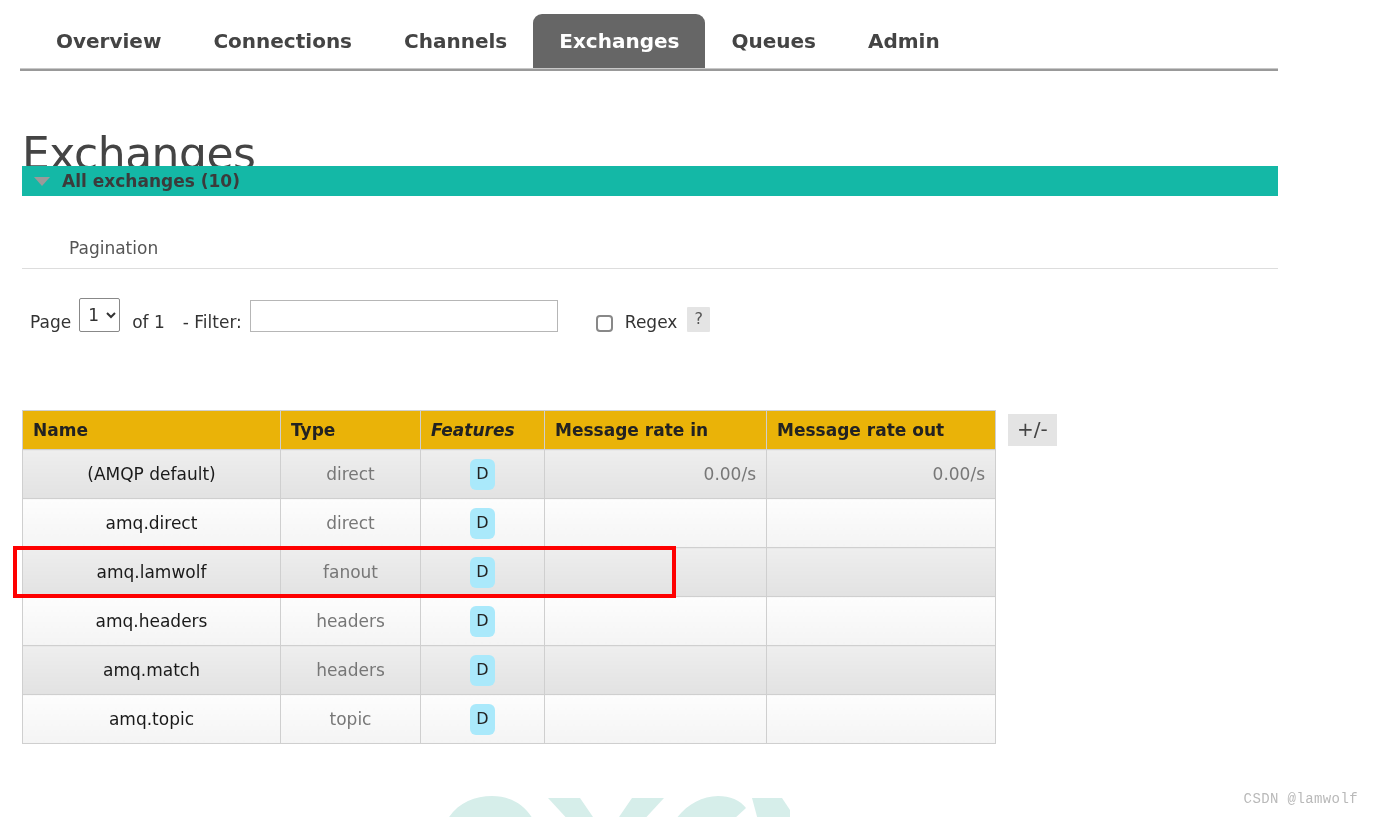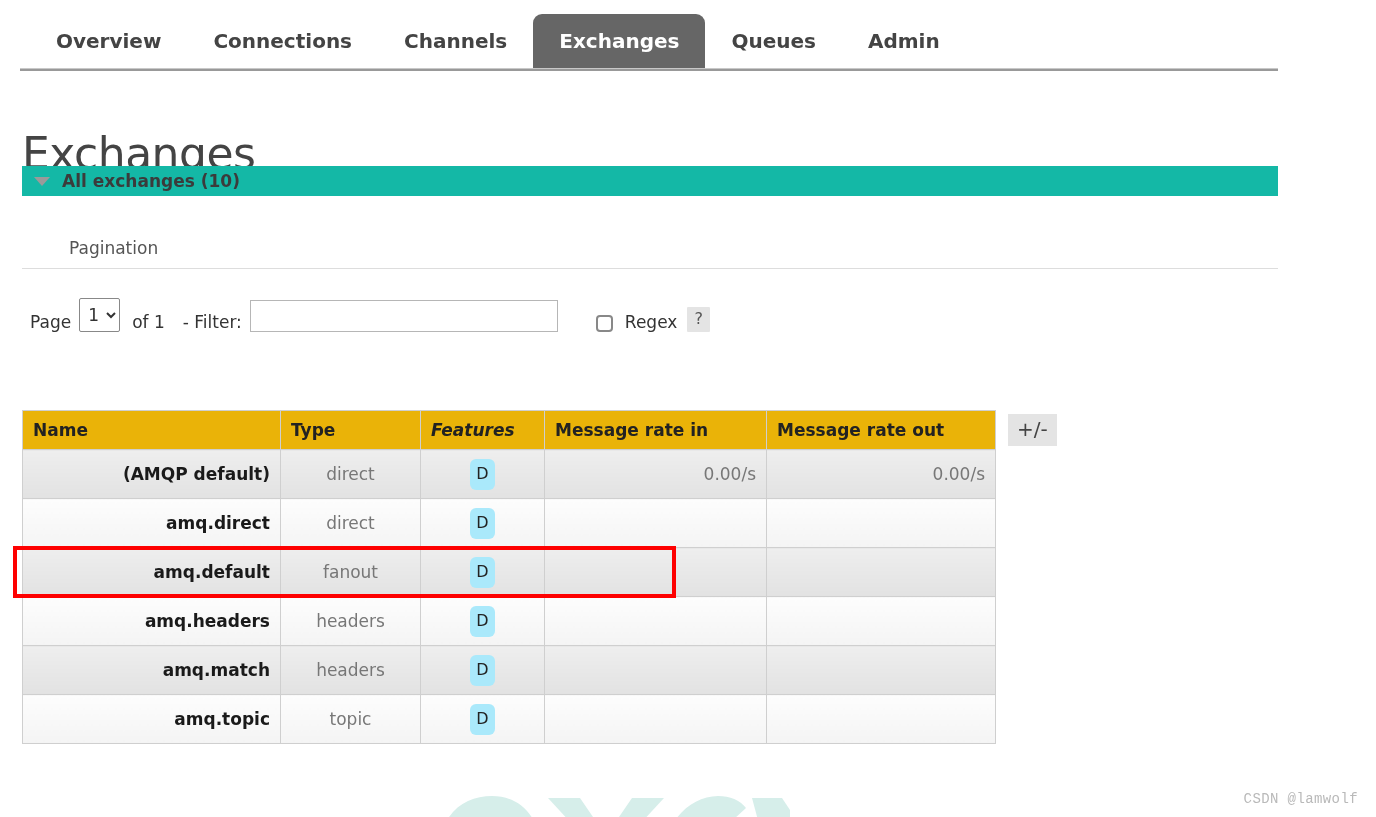--- a/index.html
+++ b/index.html
@@ -243,23 +243,23 @@
   th.col-rin    { width: 222px; text-align: right; }
   th.col-rout   { width: 229px; text-align: right; }
 
   #exchanges-table tbody tr:nth-child(odd) td {
     background: linear-gradient(to bottom, #eeeeee 0%, #e2e2e2 100%);
   }
   #exchanges-table tbody tr:nth-child(even) td {
     background: linear-gradient(to bottom, #fdfdfd 0%, #f4f4f4 100%);
   }
   td.cell-name {
-    font-weight: bold;
+    font-weight: normal;
     color: #1a1a1a;
-    text-align: right;
+    text-align: center;
   }
   td.cell-type {
     text-align: center;
     color: #777777;
   }
   td.cell-feat {
     text-align: center;
   }
   td.cell-rate {
     text-align: right;
@@ -384,21 +384,21 @@
         <td class="cell-rate">0.00/s</td>
       </tr>
       <tr>
         <td class="cell-name">amq.direct</td>
         <td class="cell-type">direct</td>
         <td class="cell-feat"><span class="feature-badge">D</span></td>
         <td class="cell-rate"></td>
         <td class="cell-rate"></td>
       </tr>
       <tr>
-        <td class="cell-name">amq.default</td>
+        <td class="cell-name">amq.lamwolf</td>
         <td class="cell-type">fanout</td>
         <td class="cell-feat"><span class="feature-badge">D</span></td>
         <td class="cell-rate"></td>
         <td class="cell-rate"></td>
       </tr>
       <tr>
         <td class="cell-name">amq.headers</td>
         <td class="cell-type">headers</td>
         <td class="cell-feat"><span class="feature-badge">D</span></td>
         <td class="cell-rate"></td>

